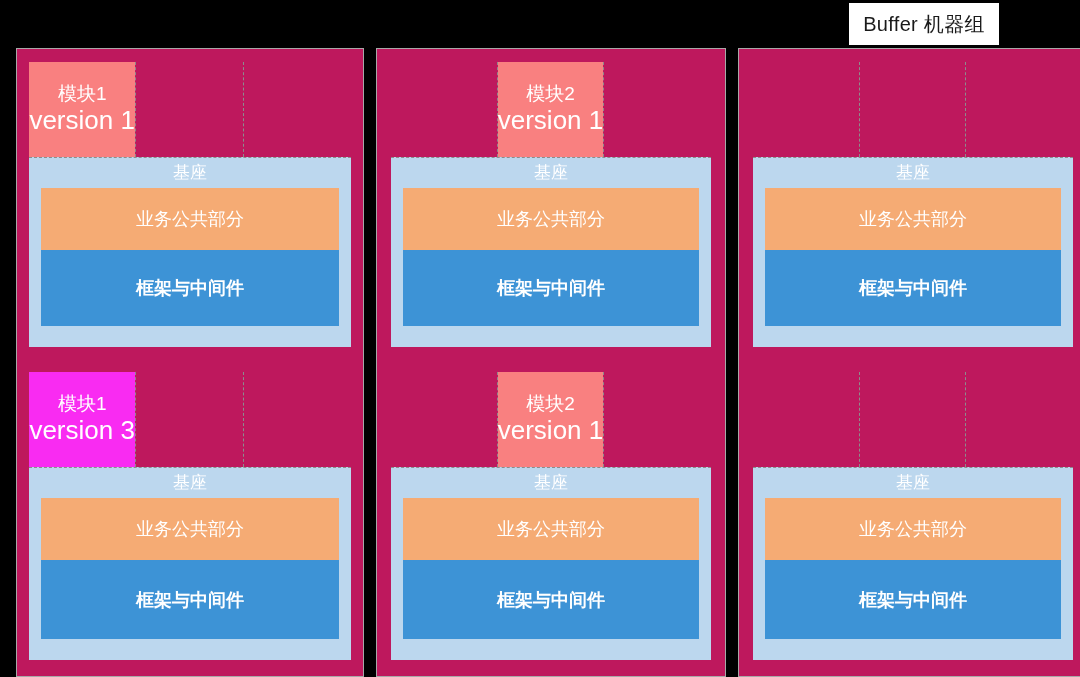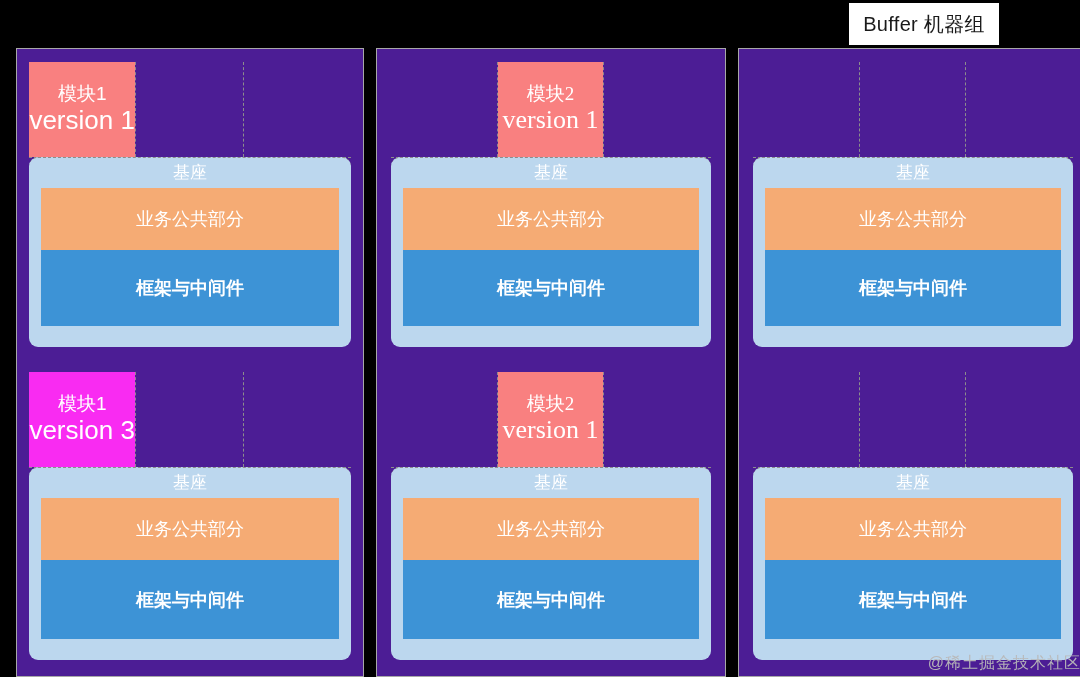--- a/index.html
+++ b/index.html
@@ -16,39 +16,39 @@
     position:absolute;left:833px;top:3px;width:150px;height:42px;
     background:#ffffff;display:flex;align-items:center;justify-content:center;
     font-size:20px;color:#1a1a1a;letter-spacing:.3px;white-space:nowrap;
     z-index:40;
   }
 
   
   .columns{position:absolute;left:0;top:48px;width:1080px;height:629px;display:flex;}
   .col{
     position:relative;height:100%;
-    background:#4c1d95;
+    background:#be185d;
     border:1px solid #a8a8a8;
     box-sizing:border-box;
     margin-right:12px;
     flex:0 0 348px;
   }
   .col.col2{flex:0 0 350px;}
   .col.col3{flex:0 0 350px;margin-right:0;}
 
   .machine{position:absolute;left:0;width:100%;}
   .machine.m1{top:5px;height:305px;}
   .machine.m2{top:315px;height:309px;}
 
   
   .slot-band{
     position:absolute;left:12px;right:12px;top:8px;height:95px;
     display:flex;
   }
-  .col2 .slot-band,.col3 .slot-band{left:14px;right:14px;font-family:Liberation Serif, serif;}
+  .col2 .slot-band,.col3 .slot-band{left:14px;right:14px;}
   .slot{
     flex:1 1 33.333%;
     position:relative;
     border-right:1px dashed #8c8c8c;
     box-sizing:border-box;
   }
   .slot:last-child{border-right:none;}
 
   .mod{
     position:absolute;left:0;top:0;width:100%;height:100%;
@@ -60,21 +60,20 @@
   .mod.salmon{background:#f98080;}
   .mod.magenta{background:#f92bf2;}
 
   
   .base{
     position:absolute;left:12px;right:12px;
     background:#bcd7ee;
     border-top:1px dashed #8c8c8c;
     box-sizing:border-box;
     padding:0 12px 12px 12px;
-    border-radius:9px;
   }
   .col2 .base,.col3 .base{left:14px;right:14px;}
   .machine.m1 .base{top:103px;height:190px;}
   .machine.m2 .base{top:103px;height:193px;}
 
   .base-label{
     text-align:center;color:#ffffff;font-size:17px;
     line-height:30px;height:30px;
   }
   .band{
@@ -217,17 +216,16 @@
           <div class="slot"></div>
         </div>
         <div class="base-rule"></div>
         <div class="base">
           <div class="base-label">基座</div>
           <div class="band biz">业务公共部分</div>
           <div class="band fw">框架与中间件</div>
         </div>
       </div>
 
-      <div class="watermark">@稀土掘金技术社区</div>
     </div>
 
   </div>
 </div>
 
 </body></html>

